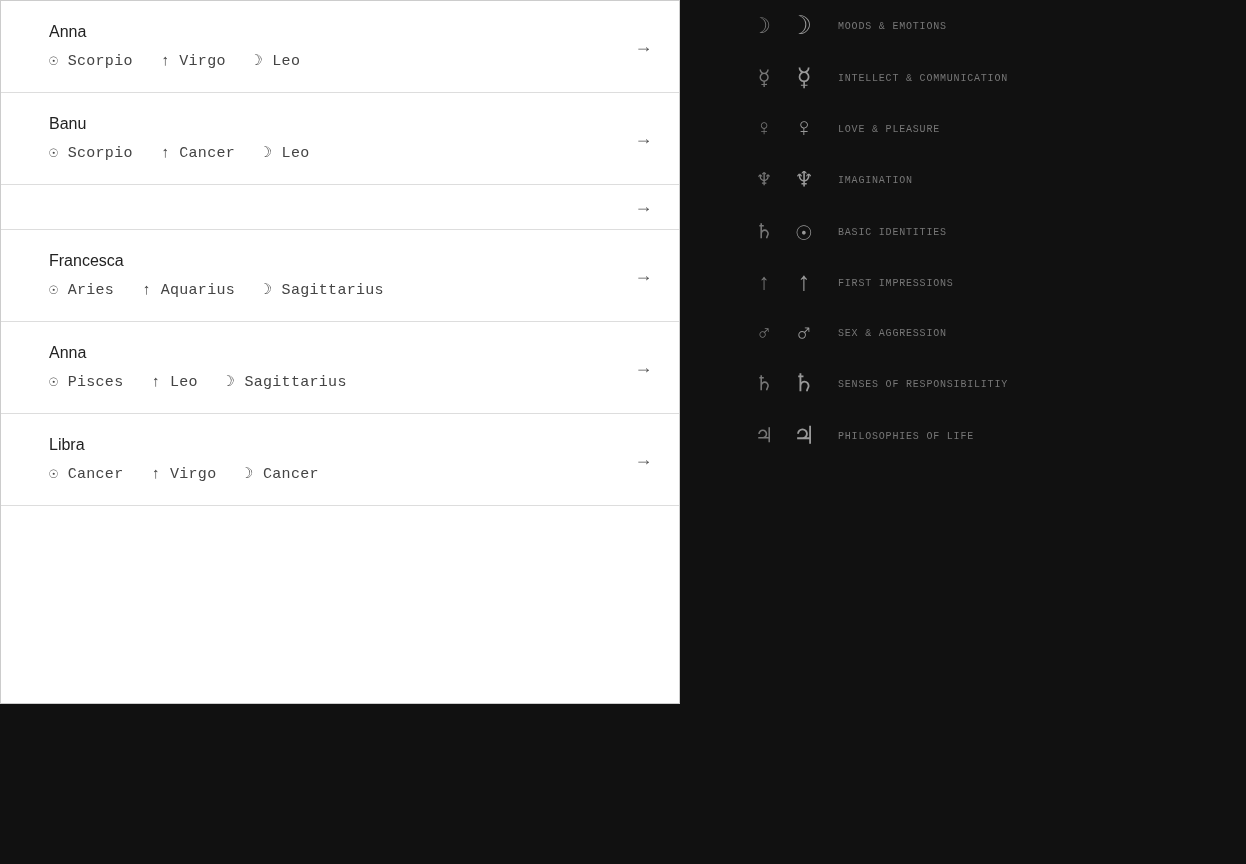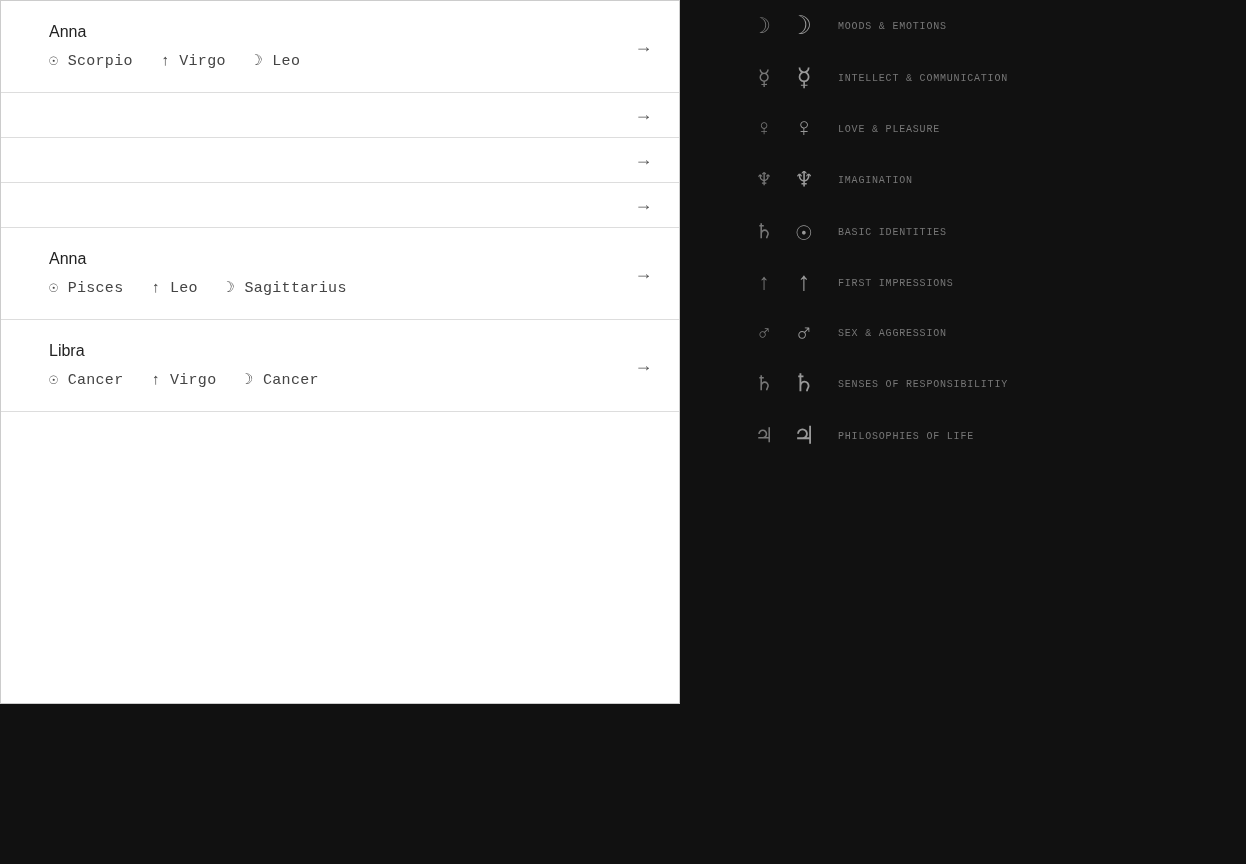--- a/index.html
+++ b/index.html
@@ -126,27 +126,37 @@
       <div class="person-info">
         <span class="person-name">Anna</span>
         <span class="person-signs">
           ☉ Scorpio&nbsp;&nbsp;&nbsp;↑ Virgo&nbsp;&nbsp;&nbsp;☽ Leo
         </span>
       </div>
       <span class="arrow">→</span>
     </div>
     <div class="person-row">
       <div class="person-info">
-      </div>
-      <span class="arrow">→</span>
-    </div>
-    <div class="person-row">
-      <span class="arrow">→</span>
-    </div>
-    <div class="person-row">
+        <span class="person-name">Banu</span>
+        <span class="person-signs">
+          ☉ Scorpio&nbsp;&nbsp;&nbsp;↑ Cancer&nbsp;&nbsp;&nbsp;☽ Leo
+        </span>
+      </div>
+      <span class="arrow">→</span>
+    </div>
+    <div class="person-row">
+      <span class="arrow">→</span>
+    </div>
+    <div class="person-row">
+      <div class="person-info">
+        <span class="person-name">Francesca</span>
+        <span class="person-signs">
+          ☉ Aries&nbsp;&nbsp;&nbsp;↑ Aquarius&nbsp;&nbsp;&nbsp;☽ Sagittarius
+        </span>
+      </div>
       <span class="arrow">→</span>
     </div>
     <div class="person-row">
       <div class="person-info">
         <span class="person-name">Anna</span>
         <span class="person-signs">
           ☉ Pisces&nbsp;&nbsp;&nbsp;↑ Leo&nbsp;&nbsp;&nbsp;☽ Sagittarius
         </span>
       </div>
       <span class="arrow">→</span>

